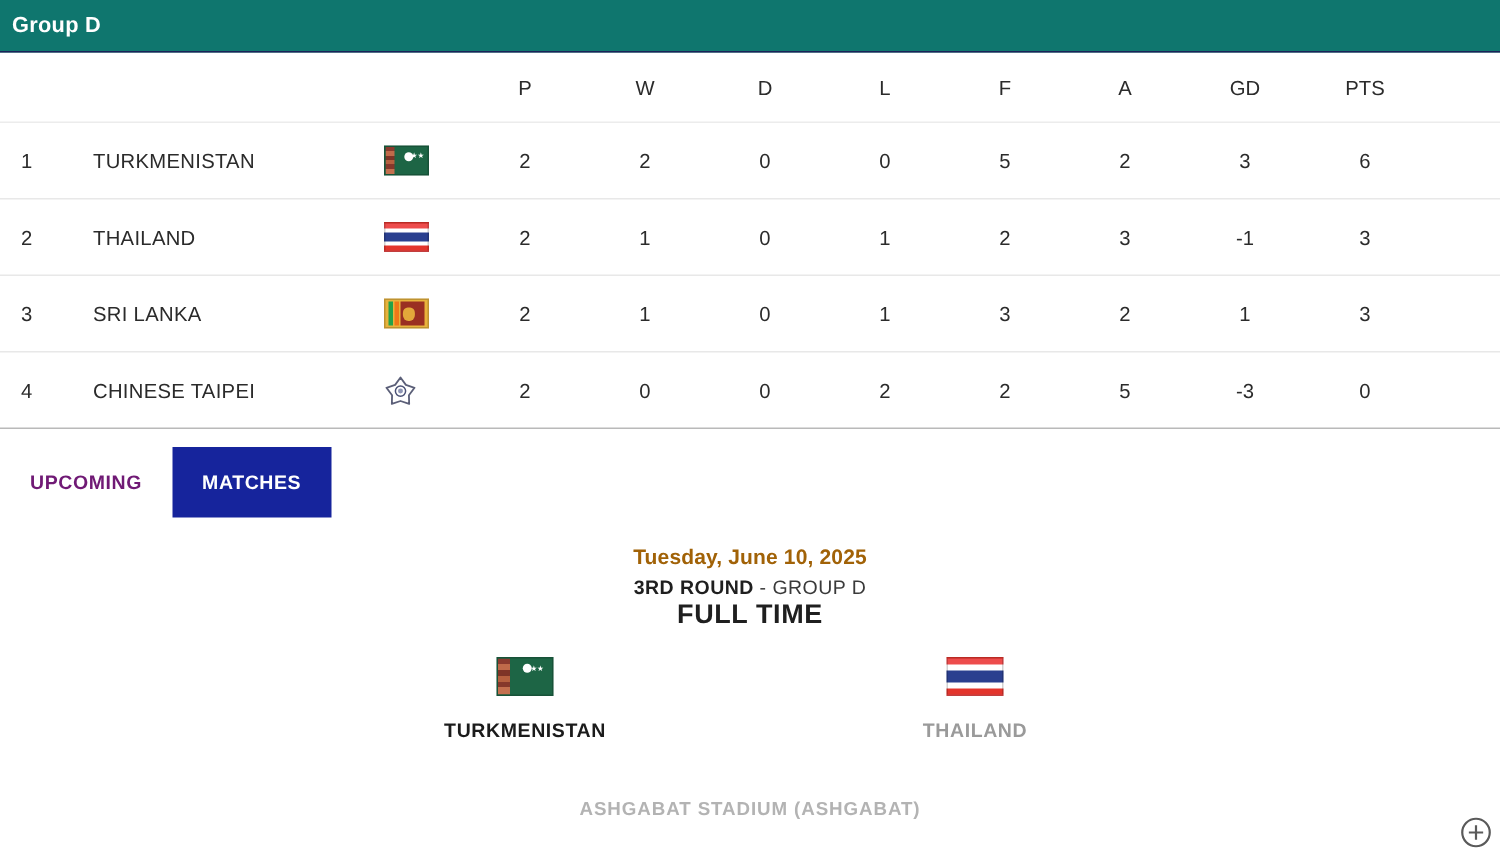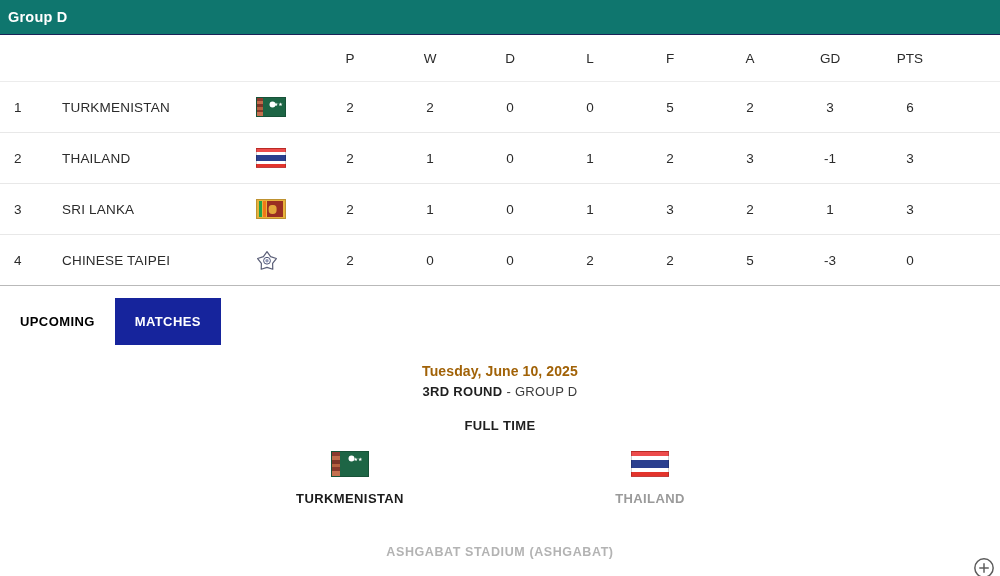--- a/index.html
+++ b/index.html
@@ -160,21 +160,21 @@
     align-items: center;
     justify-content: center;
     font-size: 13px;
     font-weight: bold;
     letter-spacing: 0.4px;
     padding: 0 20px;
     box-sizing: border-box;
     cursor: pointer;
     user-select: none;
   }
-  .tab.inactive { color: #000000; background: transparent; }
+  .tab.inactive { color: #701a75; background: transparent; }
   .tab.active   { color: #ffffff; background: #16249c; }
 
   
   .match-block {
     position: relative;
     text-align: center;
     padding-top: 18px;
   }
   .match-date {
     font-size: 14px;
@@ -186,22 +186,21 @@
     margin-top: 5px;
     font-size: 13px;
     color: #333333;
     letter-spacing: 0.3px;
     text-align: center;
   }
   .match-round .round-strong { font-weight: bold; color: #1f1f1f; }
   .match-round .round-rest   { font-weight: normal; color: #3a3a3a; }
 
   .match-status {
-    margin-top: 19px;
-    font-size: 13px;
+    font-size: 18px;
     font-weight: bold;
     color: #1f1f1f;
     letter-spacing: 0.4px;
   }
 
   .match-row {
     position: relative;
     display: flex;
     align-items: flex-start;
     justify-content: center;

